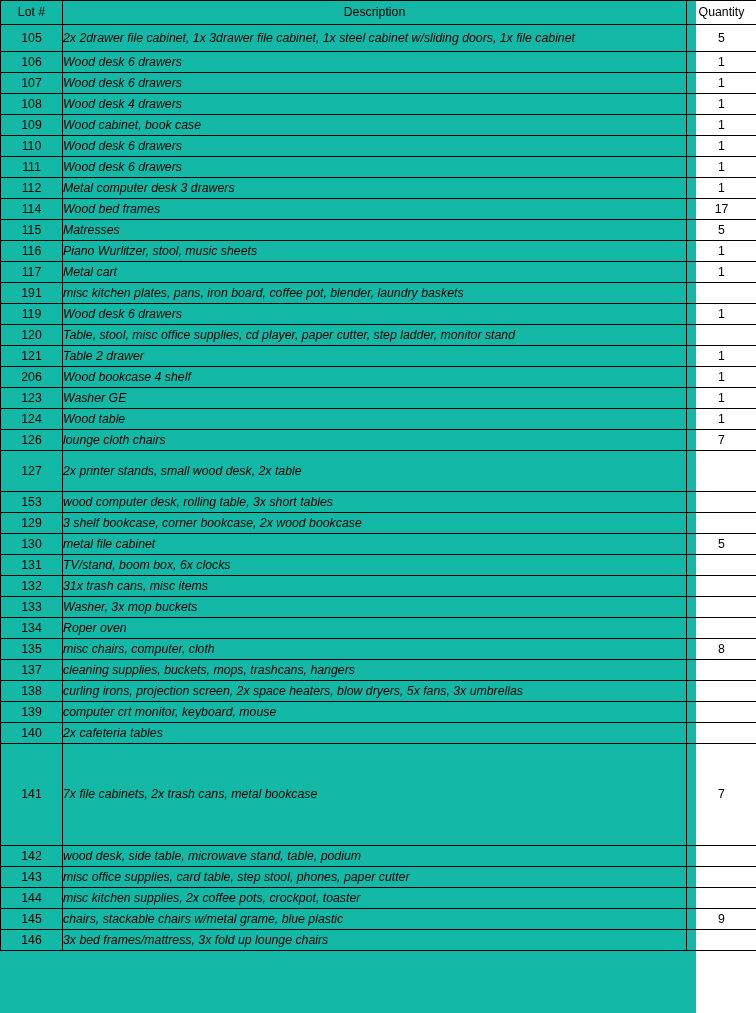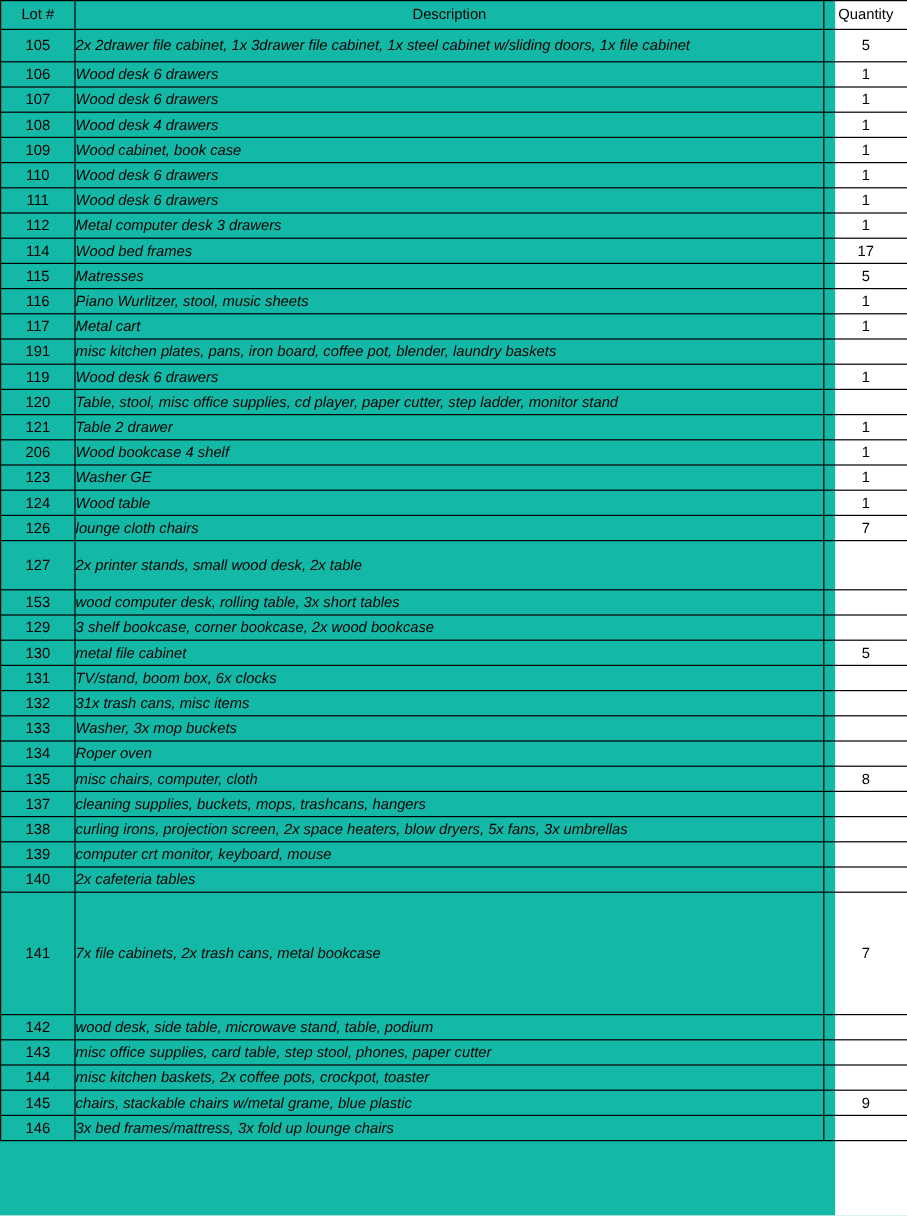--- a/index.html
+++ b/index.html
@@ -256,21 +256,21 @@
           <td class="desc">wood desk, side table, microwave stand, table, podium</td>
           <td class="qty"></td>
         </tr>
         <tr>
           <td class="lot">143</td>
           <td class="desc">misc office supplies, card table, step stool, phones, paper cutter</td>
           <td class="qty"></td>
         </tr>
         <tr>
           <td class="lot">144</td>
-          <td class="desc">misc kitchen baskets, 2x coffee pots, crockpot, toaster</td>
+          <td class="desc">misc kitchen supplies, 2x coffee pots, crockpot, toaster</td>
           <td class="qty"></td>
         </tr>
         <tr>
           <td class="lot">145</td>
           <td class="desc">chairs, stackable chairs w/metal grame, blue plastic</td>
           <td class="qty">9</td>
         </tr>
         <tr>
           <td class="lot">146</td>
           <td class="desc">3x bed frames/mattress, 3x fold up lounge chairs</td>

